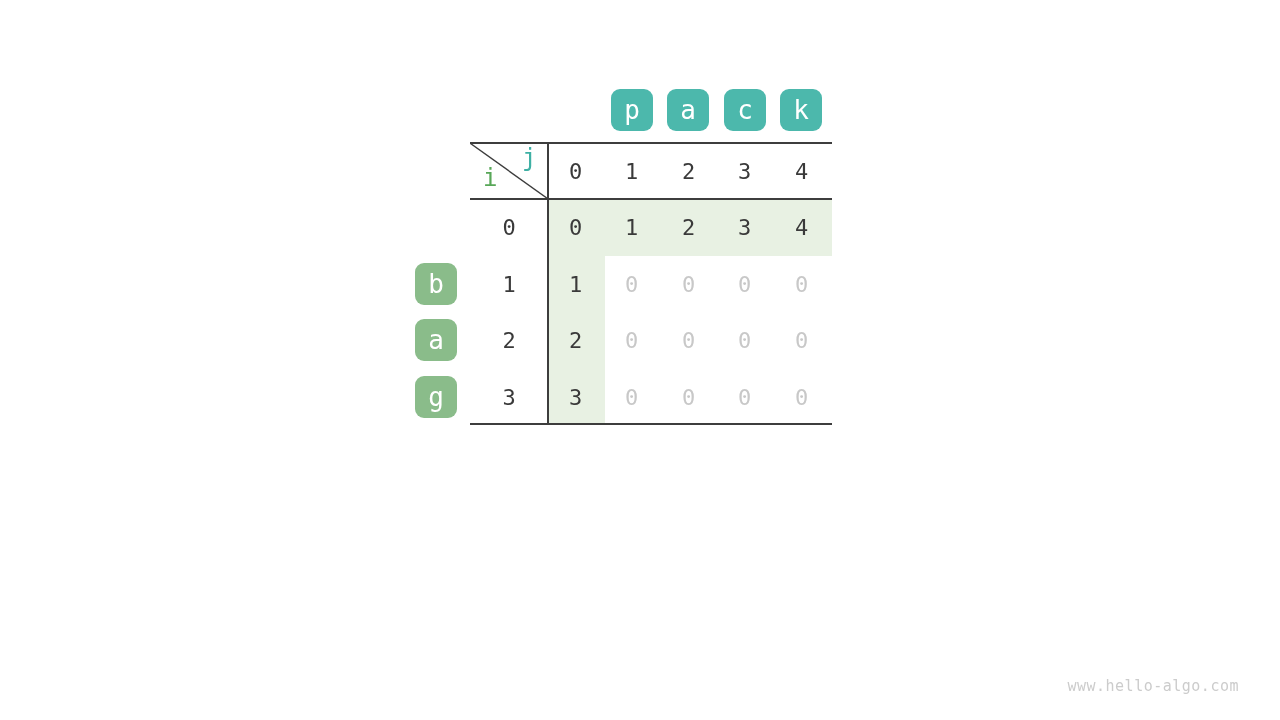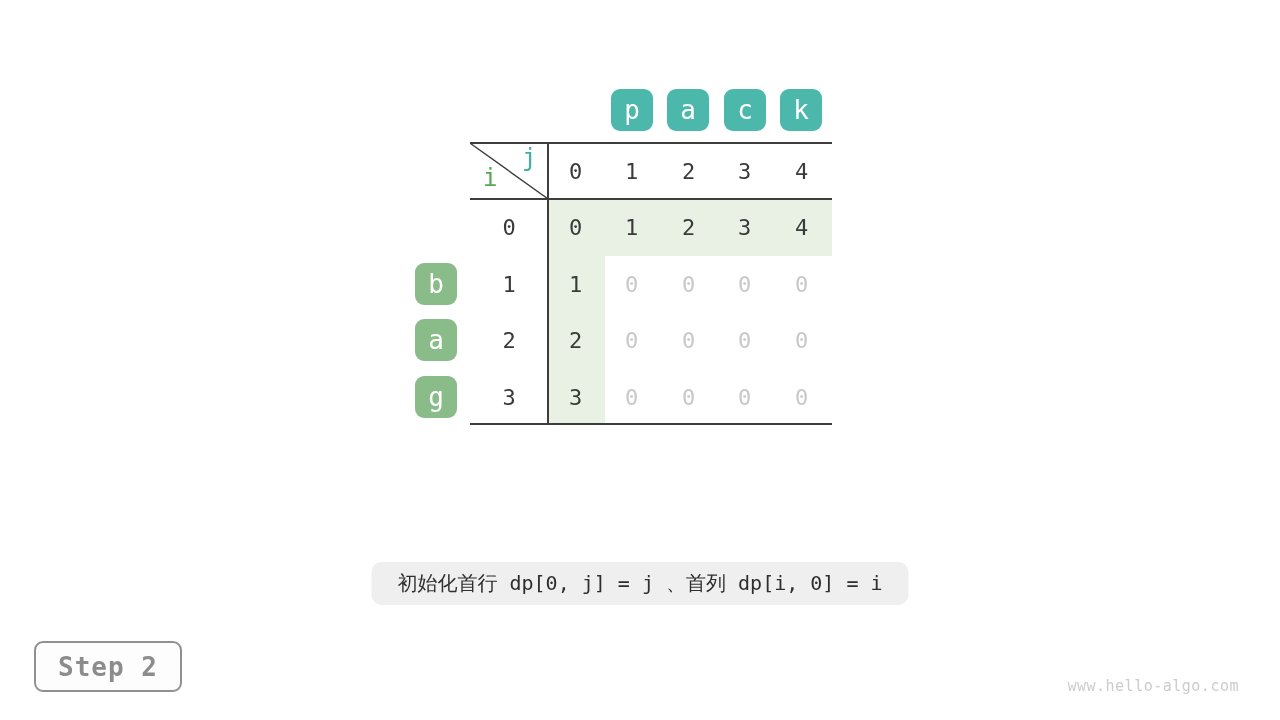--- a/index.html
+++ b/index.html
@@ -137,19 +137,17 @@
   <div class="cell row2 col2 pending">0</div>
   <div class="cell row2 col3 pending">0</div>
   <div class="cell row2 col4 pending">0</div>
 
   <div class="cell row3 col0">3</div>
   <div class="cell row3 col1 pending">0</div>
   <div class="cell row3 col2 pending">0</div>
   <div class="cell row3 col3 pending">0</div>
   <div class="cell row3 col4 pending">0</div>
 
-  <div class="caption">初始化首行 dp[0, j] = j 、首列 dp[i, 0] = i</div>
 
-  <div class="step-badge">Step 2</div>
 
   <div class="watermark">www.hello-algo.com</div>
 
 </div>
 
 </body></html>

